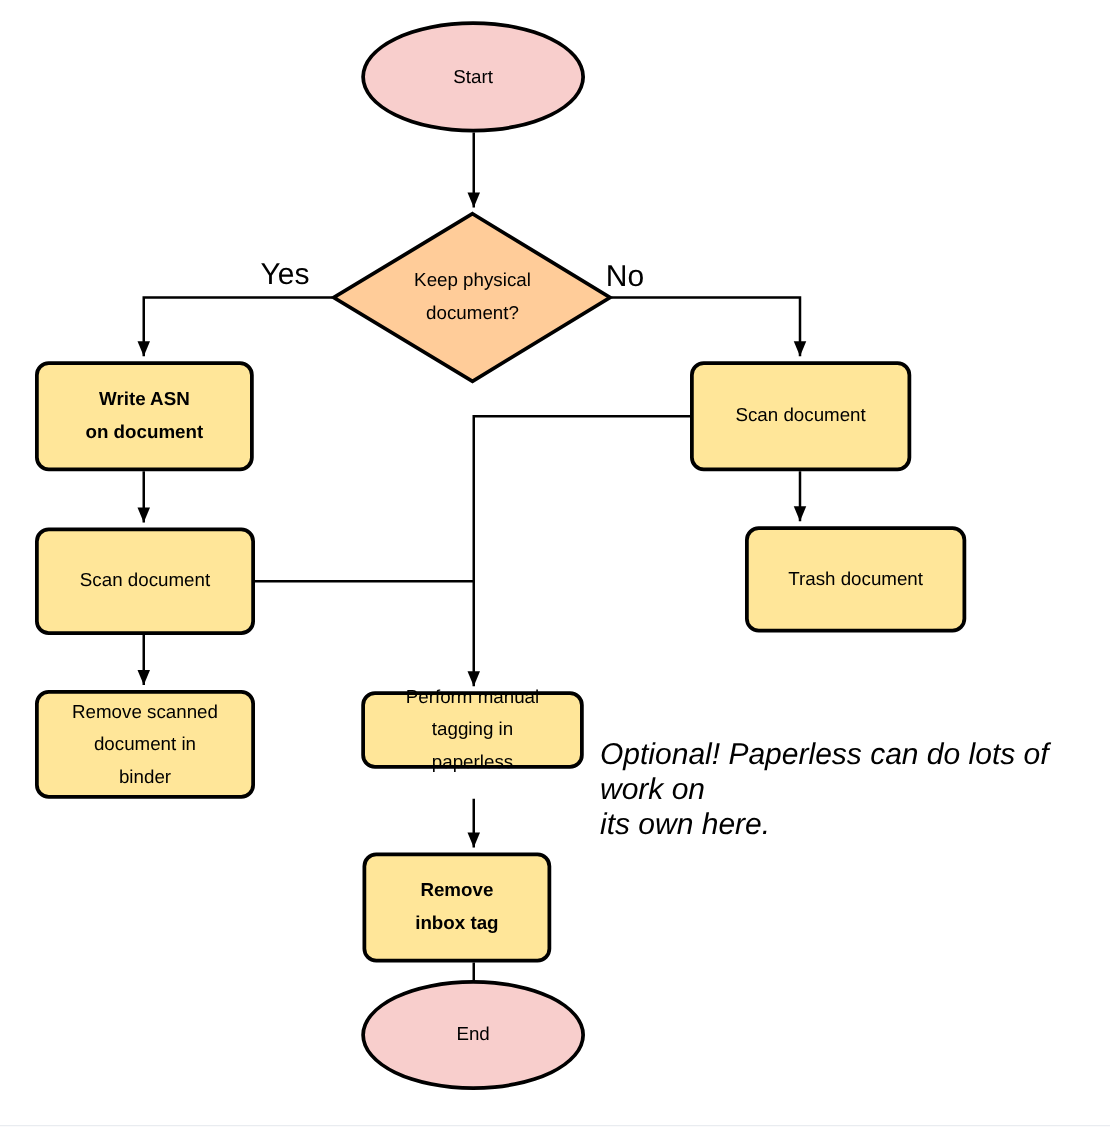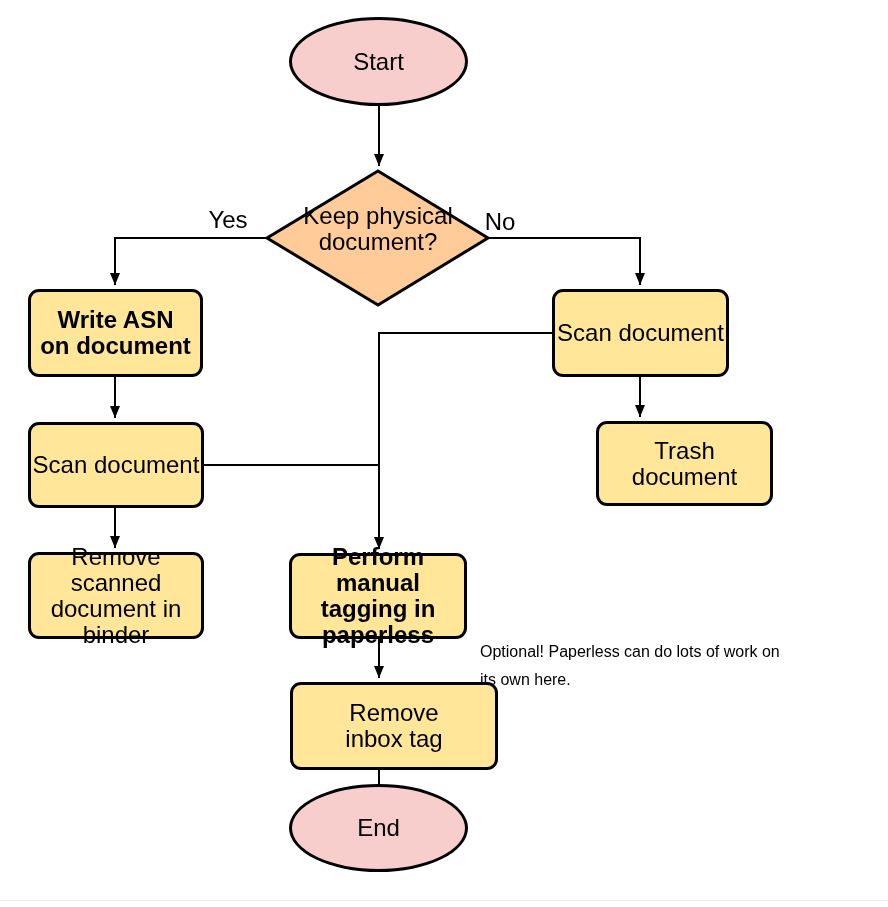--- a/index.html
+++ b/index.html
@@ -34,44 +34,44 @@
   }
   .process {
     background: #ffe699;
     border-radius: 11px;
   }
   .terminal {
     background: #f8cecc;
     border-radius: 50%;
   }
   .node-label {
-    font-size: 24px;
+    font-size: 15px;
     line-height: 26px;
     white-space: pre-line;
     text-align: center;
   }
   .decision-label-box {
     position: absolute;
     display: flex;
-    align-items: flex-start;
+    align-items: center;
     justify-content: center;
     text-align: center;
   }
   .edge-label {
     position: absolute;
     font-size: 24px;
     line-height: 24px;
     text-align: center;
   }
   .note {
     position: absolute;
-    font-size: 16px;
+    font-size: 24px;
     line-height: 28px;
+    font-style: italic;
     white-space: pre-line;
-    margin-top: 48px;
   }
   .bottom-hairline {
     position: absolute;
     left: 0;
     top: 900px;
     width: 888px;
     height: 1px;
     background: #e9ecf0;
   }
 </style>
@@ -138,30 +138,30 @@
   </div>
 
   <div class="node process" style="left:552px; top:289px; width:177px; height:88px;">
     <div class="node-label">Scan document</div>
   </div>
 
   <div class="node process" style="left:552px; top:421px; width:177px; height:85px;margin-left:44px;">
     <div class="node-label">Trash document</div>
   </div>
 
-  <div class="node process" style="left:289px; top:553px; width:178px; height:86px;font-weight:bold;">
+  <div class="node process" style="left:289px; top:553px; width:178px; height:62px;">
     <div class="node-label">Perform manual
 tagging in
 paperless</div>
   </div>
 
   <div class="note" style="left:480px; top:590px; width:402px;">Optional! Paperless can do lots of work on
 its own here.</div>
 
-  <div class="node process" style="left:290px; top:682px; width:208px; height:88px;">
+  <div class="node process" style="left:290px; top:682px; width:151px; height:88px;font-weight:bold;">
     <div class="node-label">Remove
 inbox tag</div>
   </div>
 
   <div class="node terminal" style="left:289px; top:784px; width:179px; height:88px;">
     <div class="node-label">End</div>
   </div>
 
   <div class="bottom-hairline"></div>
 

